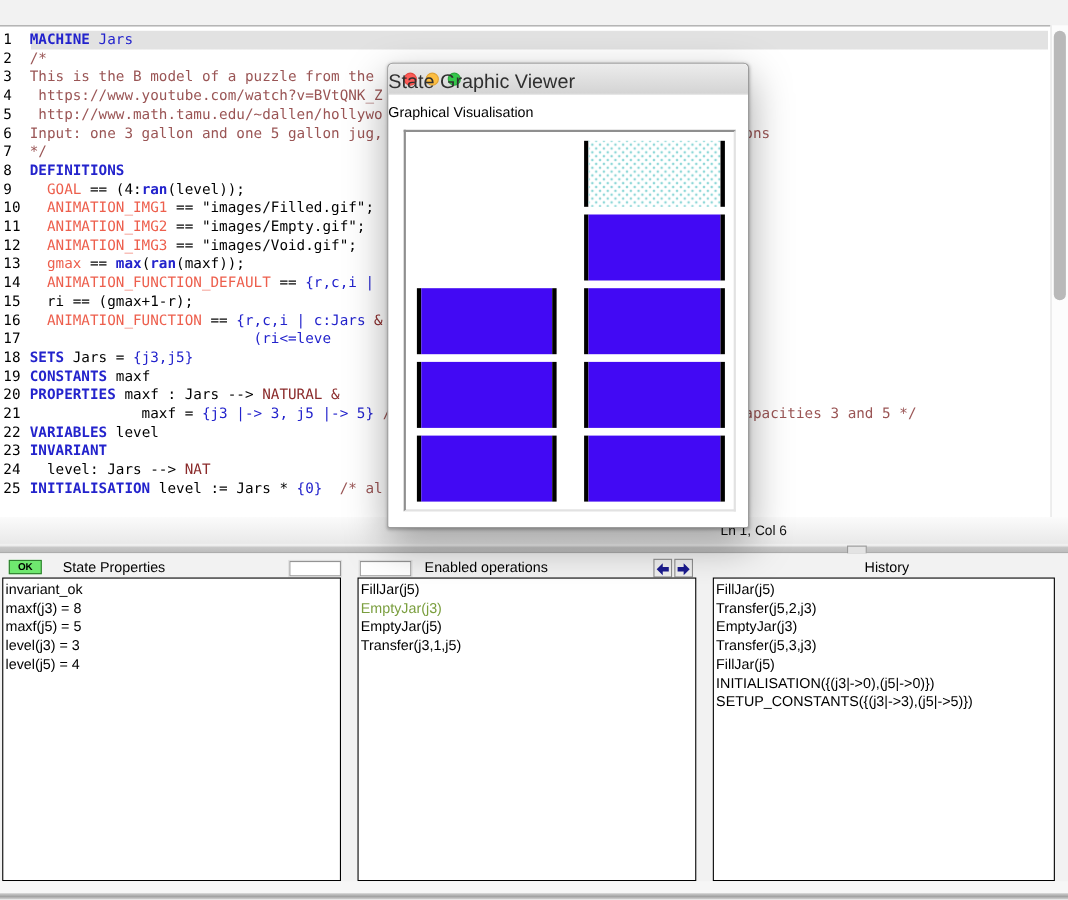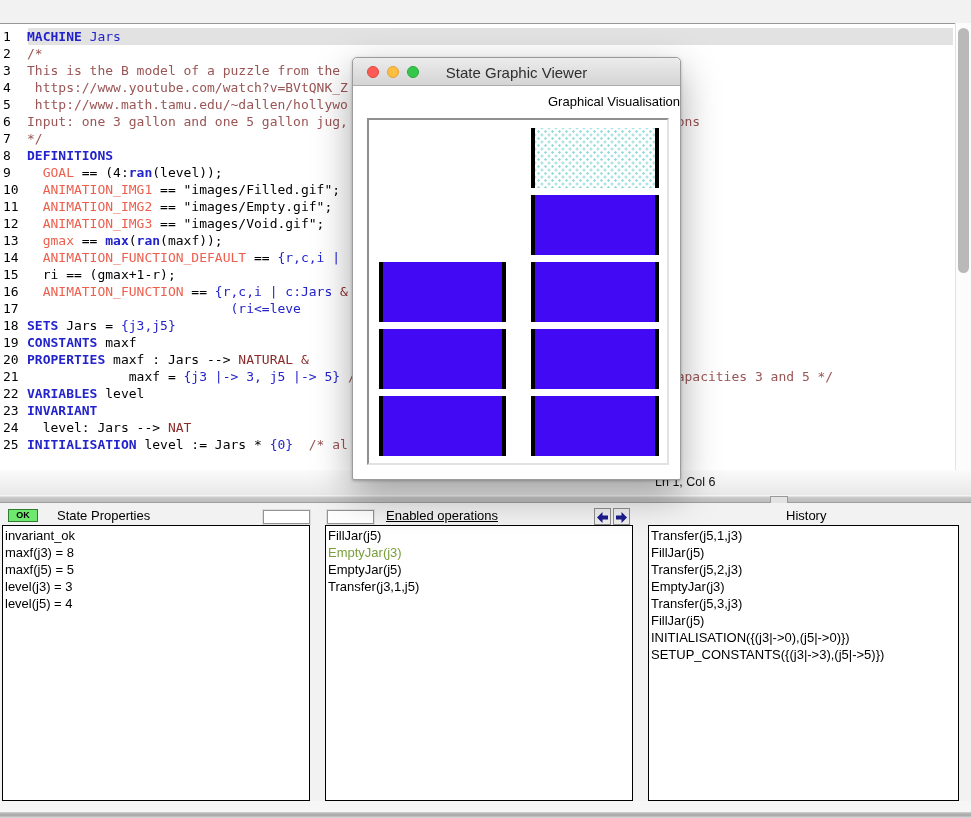--- a/index.html
+++ b/index.html
@@ -39,21 +39,21 @@
     border-bottom:1px solid #9e9e9e;box-sizing:border-box;}
   .split-handle{position:absolute;left:770px;top:1px;width:16px;height:6px;
     background:#e3e3e3;border:1px solid #9a9a9a;}
 
   
   .bottom{position:absolute;left:0;top:503px;width:971px;height:315px;background:#f2f2f2;}
   .okbadge{position:absolute;left:8px;top:6px;width:30px;height:13px;
     background:#6fe86f;border:1px solid #2f7d2f;box-sizing:border-box;
     font-size:9px;font-weight:bold;color:#000;text-align:center;line-height:11px;}
   .pheader{position:absolute;top:5px;font-size:13px;color:#000;}
-  .h-stateprops{left:57px;} .h-enabled{left:386px;text-decoration:underline;} .h-history{left:786px;}
+  .h-stateprops{left:57px;} .h-enabled{left:386px;} .h-history{left:786px;}
   .pbox{position:absolute;top:7px;width:45px;height:12px;background:#fff;
     border:1px solid #949494;outline:1px solid #dedede;}
   .pbox1{left:263px;} .pbox2{left:327px;}
   .arrowbtn{position:absolute;top:5px;width:17px;height:17px;background:#efefef;
     border:1px solid #8f8f8f;box-sizing:border-box;padding:0;cursor:default;}
   .arrowbtn svg{display:block;margin:1px auto 0;}
   .ab-prev{left:594px;} .ab-next{left:613px;}
 
   .listbox{position:absolute;top:22px;height:276px;background:#fff;
     border:1px solid #000;box-sizing:border-box;overflow:hidden;
@@ -66,26 +66,26 @@
   .bottomstrip{position:absolute;left:0;top:298px;width:971px;height:17px;background:#f6f6f6;}
   .bottomedge{position:absolute;left:0;top:11px;width:971px;height:6px;
     background:linear-gradient(#cfcfcf,#a3a3a3 50%,#dcdcdc);}
 
   
   .viewer{position:absolute;left:352px;top:57px;width:329px;height:423px;
     background:#fff;border:1px solid #9c9c9c;border-radius:5px 5px 2px 2px;
     box-shadow:0 14px 38px rgba(0,0,0,.35),0 1px 3px rgba(0,0,0,.25);box-sizing:border-box;}
   .vtitlebar{position:relative;height:27px;border-radius:5px 5px 0 0;
     background:linear-gradient(#ececec,#d4d4d4);border-bottom:1px solid #acacac;}
-  .vtitle{position:absolute;left:0;right:0;top:6px;text-align:center;font-size:15px;color:#2f2f2f;}
+  .vtitle{position:absolute;left:0;right:0;top:6px;text-align:left;font-size:18px;color:#2f2f2f;}
   .vtl{position:absolute;top:8px;width:12px;height:12px;border-radius:50%;box-sizing:border-box;}
   .vtl.red{left:14px;background:#fc5b57;border:1px solid #e2463f;}
   .vtl.yellow{left:34px;background:#fdbe41;border:1px solid #e0a334;}
   .vtl.green{left:54px;background:#34c84a;border:1px solid #2aa83d;}
-  .vheading{position:absolute;left:0;right:0;top:36px;text-align:right;font-size:13px;color:#000;}
+  .vheading{position:absolute;left:0;right:0;top:36px;text-align:left;font-size:13px;color:#000;}
   .gframe{position:absolute;left:14px;top:60px;width:302px;height:347px;background:#fff;
     border:2px solid;border-color:#8f8f8f #e2e2e2 #e2e2e2 #8f8f8f;box-sizing:border-box;}
   .jar-cell{position:absolute;height:60px;}
   .jar-cell.col0{left:10px;width:127px;}
   .jar-cell.col1{left:162px;width:128px;}
   .jar-cell::before,.jar-cell::after{content:"";position:absolute;top:0;width:4px;height:100%;background:#000;}
   .jar-cell::before{left:0;} .jar-cell::after{right:0;}
   .jar-fill{position:absolute;left:4px;right:4px;top:0;bottom:0;}
   .jar-fill.empty{background-color:#fff;
     background-image:radial-gradient(circle,#8fd8d8 0.9px,transparent 1.5px),
@@ -138,21 +138,20 @@
         <div class="list-item">level(j3) = 3</div>
         <div class="list-item">level(j5) = 4</div>
       </div>
     <div class="listbox lb-ops">
         <div class="list-item">FillJar(j5)</div>
         <div class="list-item" style="color: rgb(122, 158, 62);">EmptyJar(j3)</div>
         <div class="list-item">EmptyJar(j5)</div>
         <div class="list-item">Transfer(j3,1,j5)</div>
       </div>
     <div class="listbox lb-hist">
-        <div class="list-item">Transfer(j5,1,j3)</div>
         <div class="list-item">FillJar(j5)</div>
         <div class="list-item">Transfer(j5,2,j3)</div>
         <div class="list-item">EmptyJar(j3)</div>
         <div class="list-item">Transfer(j5,3,j3)</div>
         <div class="list-item">FillJar(j5)</div>
         <div class="list-item">INITIALISATION({(j3|-&gt;0),(j5|-&gt;0)})</div>
         <div class="list-item">SETUP_CONSTANTS({(j3|-&gt;3),(j5|-&gt;5)})</div>
       </div>
 
     <div class="bottomstrip">

